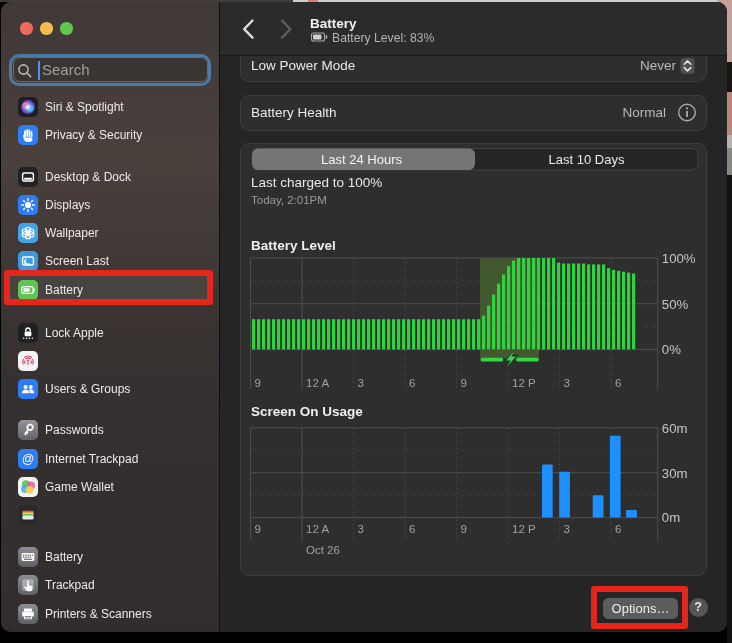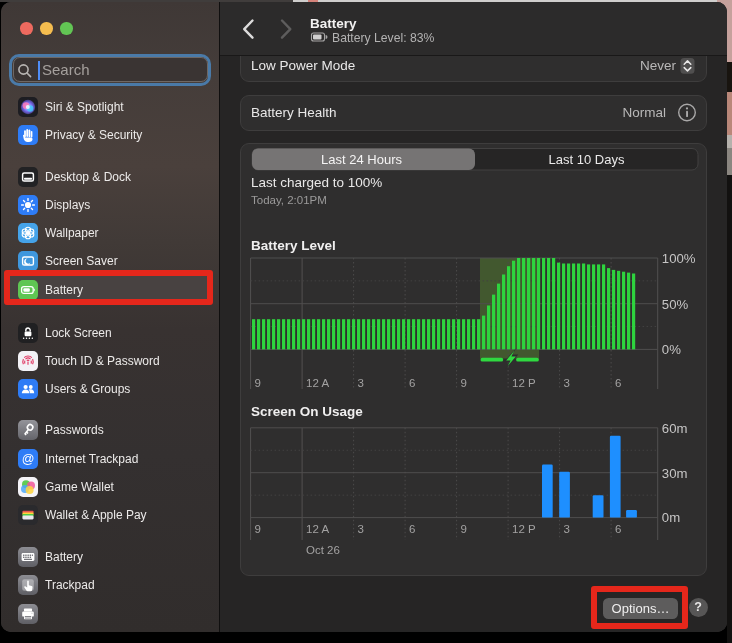--- a/index.html
+++ b/index.html
@@ -103,21 +103,21 @@
         </svg>
       </div>
       <div class="rlabel" style="top:222px">Wallpaper</div>
 <div class="icon" style="top:249px">
         <svg viewBox="0 0 20 20">
           <rect width="20" height="20" rx="5" fill="#3f97dd"></rect>
           <rect x="4.6" y="6" width="10.8" height="8" rx="1.6" fill="none" stroke="#fff" stroke-width="1.4"></rect>
           <path d="M9.6 7.6 a2.6 2.6 0 1 0 2.8 4 a3.2 3.2 0 1 1 -2.8 -4z" fill="#fff"></path>
         </svg>
       </div>
-      <div class="rlabel" style="top:250px">Screen Saver</div>
+      <div class="rlabel" style="top:250px">Screen Last</div>
 <div class="icon" style="top:277.5px">
         <svg viewBox="0 0 20 20">
           <rect width="20" height="20" rx="5" fill="#5fc653"></rect>
           <rect x="3.6" y="6.6" width="11.6" height="6.8" rx="2.2" fill="none" stroke="#fff" stroke-width="1.3"></rect>
           <rect x="5.4" y="8.3" width="6.4" height="3.4" rx="1" fill="#fff"></rect>
           <path d="M16.2 8.6 a1.6 1.6 0 0 1 0 2.8z" fill="#fff"></path>
         </svg>
       </div>
       <div class="rlabel" style="top:278.5px">Battery</div>
 <div class="icon" style="top:321px">
@@ -126,37 +126,36 @@
           <path d="M7.8 8.5 v-1.3 a2.2 2.2 0 0 1 4.4 0 v1.3" fill="none" stroke="#fff" stroke-width="1.4"></path>
           <rect x="6.6" y="8.5" width="6.8" height="4.8" rx="1.2" fill="#fff"></rect>
           <g fill="#fff">
             <circle cx="5.6" cy="15.3" r="0.75"></circle>
             <circle cx="8.5" cy="15.3" r="0.75"></circle>
             <circle cx="11.4" cy="15.3" r="0.75"></circle>
             <circle cx="14.3" cy="15.3" r="0.75"></circle>
           </g>
         </svg>
       </div>
-      <div class="rlabel" style="top:322px">Lock Screen</div>
+      <div class="rlabel" style="top:322px">Lock Apple</div>
 <div class="icon" style="top:349px">
         <svg viewBox="0 0 20 20">
           <rect width="20" height="20" rx="5" fill="#f3f2f6"></rect>
           <g fill="none" stroke="#e0345f" stroke-width="1.1">
             <path d="M6.2 6.6 a5.4 5.4 0 0 1 7.6 0"></path>
             <path d="M5.4 13.2 a6.5 6.5 0 0 1 0 -5.2"></path>
             <path d="M14.6 8 a6.5 6.5 0 0 1 0 5.2"></path>
             <path d="M7.5 8.1 a3.6 3.6 0 0 1 5 0"></path>
             <path d="M6.9 12.6 a4.6 4.6 0 0 1 0 -3"></path>
             <path d="M13.1 9.6 a4.6 4.6 0 0 1 0 3"></path>
             <path d="M8.8 9.6 a1.8 1.8 0 0 1 2.4 0"></path>
             <path d="M10 10.4 v3.4"></path>
           </g>
         </svg>
       </div>
-      <div class="rlabel" style="top:350px">Touch ID &amp; Password</div>
 <div class="icon" style="top:377px">
         <svg viewBox="0 0 20 20">
           <rect width="20" height="20" rx="5" fill="#2e7cf6"></rect>
           <g fill="#fff">
             <circle cx="7.6" cy="8" r="2.1"></circle>
             <circle cx="12.8" cy="8" r="1.9"></circle>
             <path d="M3.8 14.2 c0-2.4 1.7-3.8 3.8-3.8 s3.8 1.4 3.8 3.8z"></path>
             <path d="M11.9 14.2 c0-1.7 -0.5-2.8 -1.3-3.5 0.6-0.4 1.4-0.5 2.2-0.5 1.9 0 3.4 1.3 3.4 4z"></path>
           </g>
         </svg>
@@ -197,21 +196,20 @@
       <div class="rlabel" style="top:476px">Game Wallet</div>
 <div class="icon" style="top:503px">
         <svg viewBox="0 0 20 20">
           <rect width="20" height="20" rx="5" fill="#2a2a2d"></rect>
           <rect x="4.4" y="5.8" width="11.2" height="2.6" rx="1" fill="#e8574e"></rect>
           <rect x="4.4" y="7.4" width="11.2" height="2.6" rx="1" fill="#ffd43d"></rect>
           <rect x="4.4" y="9" width="11.2" height="2.6" rx="1" fill="#51c845"></rect>
           <rect x="4.4" y="10.6" width="11.2" height="3.8" rx="1.1" fill="#e9e8ee"></rect>
         </svg>
       </div>
-      <div class="rlabel" style="top:504px">Wallet &amp; Apple Pay</div>
 <div class="icon" style="top:545px">
         <svg viewBox="0 0 20 20">
           <defs>
             <linearGradient id="ggray2" x1="0" y1="0" x2="0" y2="1">
               <stop offset="0" stop-color="#8d8d93"></stop>
               <stop offset="1" stop-color="#5f5f65"></stop>
             </linearGradient>
           </defs>
           <rect width="20" height="20" rx="5" fill="url(#ggray2)"></rect>
           <rect x="3.6" y="6" width="12.8" height="8" rx="1.4" fill="#fff"></rect>
@@ -258,20 +256,21 @@
           <g fill="#fff">
             <rect x="6" y="4.6" width="8" height="3" rx="0.6"></rect>
             <rect x="4.2" y="7.6" width="11.6" height="5" rx="1.2"></rect>
             <rect x="6" y="11" width="8" height="4.2" rx="0.6"></rect>
           </g>
           <rect x="6.8" y="12" width="6.4" height="0.9" fill="#77777d"></rect>
           <rect x="6.8" y="13.6" width="6.4" height="0.9" fill="#77777d"></rect>
           <circle cx="14" cy="9.2" r="0.7" fill="#d0d0d4"></circle>
         </svg>
       </div>
+      <div class="rlabel" style="top:602.5px">Printers &amp; Scanners</div>
     <div class="red" style="left:2.5px;top:267.5px;width:209.5px;height:35px"></div>
   </div>
   <div style="position:absolute;left:218px;top:0;width:1px;height:630px;background:#100f0f"></div>
   <div id="content">
 
     <div class="card" style="top:42px;height:37.5px"></div>
     <div class="card" style="top:93px;height:35.5px"></div>
     <div class="card" style="top:141px;height:432.5px"></div>
     <div id="header">
       <svg style="position:absolute;left:-1px;top:-2px" width="508" height="52" viewBox="0 0 508 52">

